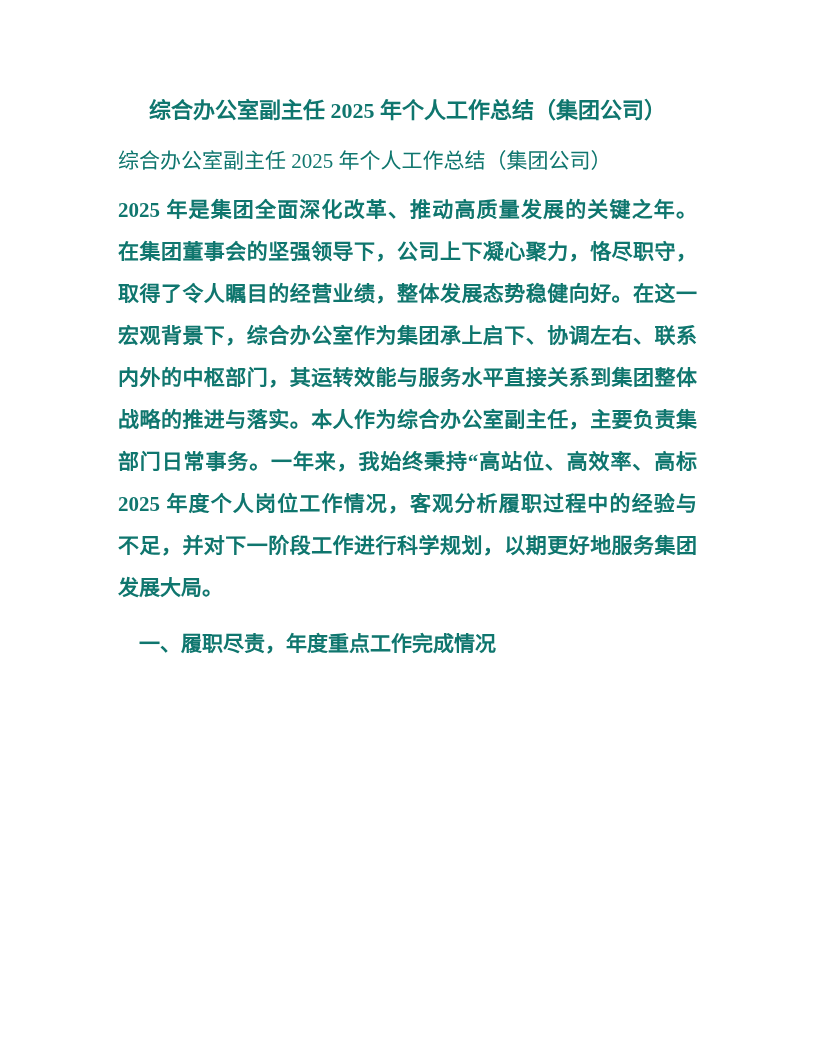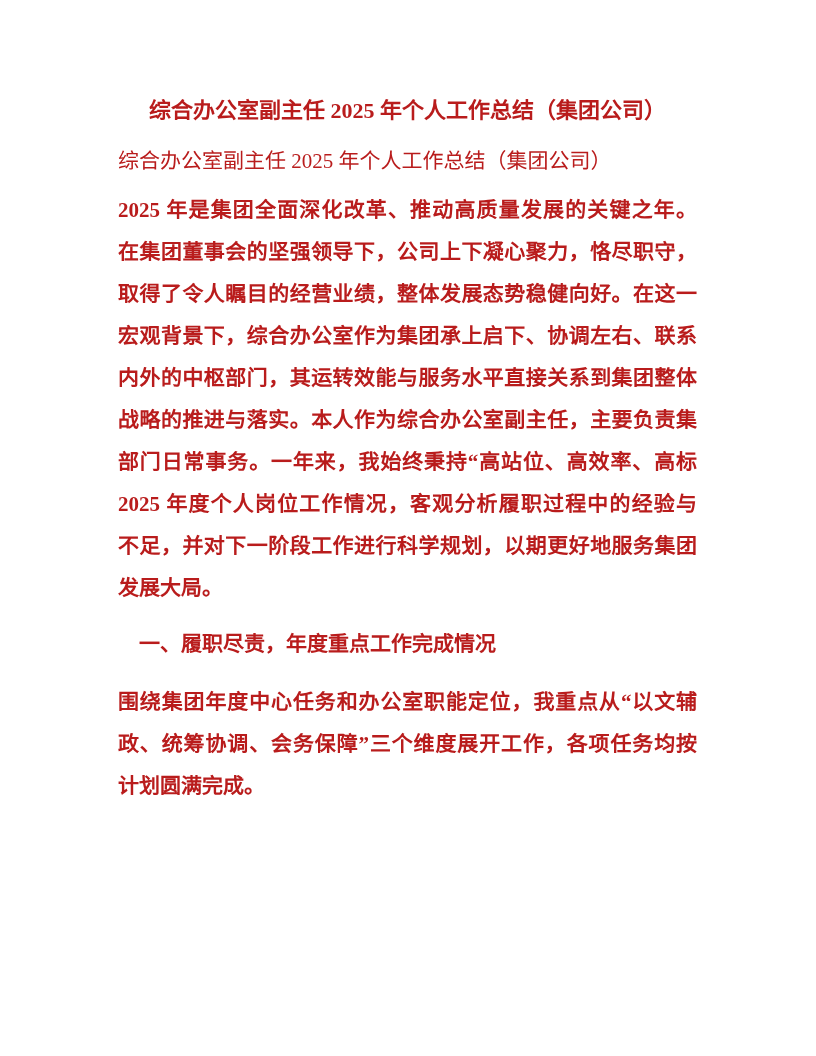--- a/index.html
+++ b/index.html
@@ -9,21 +9,21 @@
   }
   .page {
     position: relative;
     width: 816px;
     height: 1056px;
     margin: 0 auto;
     background: #ffffff;
     box-sizing: border-box;
     padding: 89px 119px 0 118px;
     font-family: "Liberation Serif", "DejaVu Serif", serif;
-    color: #b91c1c;
+    color: #0f766e;
     font-size: 21px;
     line-height: 42px;
     overflow: hidden;
   }
   .doc-title {
     font-size: 22px;
     font-weight: bold;
     line-height: 43px;
     text-align: center;
     white-space: nowrap;
@@ -64,19 +64,14 @@
         <div class="line">内外的中枢部门，其运转效能与服务水平直接关系到集团整体</div>
         <div class="line">战略的推进与落实。本人作为综合办公室副主任，主要负责集</div>
         <div class="line">部门日常事务。一年来，我始终秉持“高站位、高效率、高标</div>
         <div class="line">2025 年度个人岗位工作情况，客观分析履职过程中的经验与</div>
         <div class="line">不足，并对下一阶段工作进行科学规划，以期更好地服务集团</div>
         <div class="line last">发展大局。</div>
       </div>
       <div class="para section-heading">
         <div class="line last">一、履职尽责，年度重点工作完成情况</div>
       </div>
-      <div class="para section-paragraph">
-        <div class="line">围绕集团年度中心任务和办公室职能定位，我重点从“以文辅</div>
-        <div class="line">政、统筹协调、会务保障”三个维度展开工作，各项任务均按</div>
-        <div class="line last">计划圆满完成。</div>
-      </div>
     </div>
 </div>
 
 </body></html>

